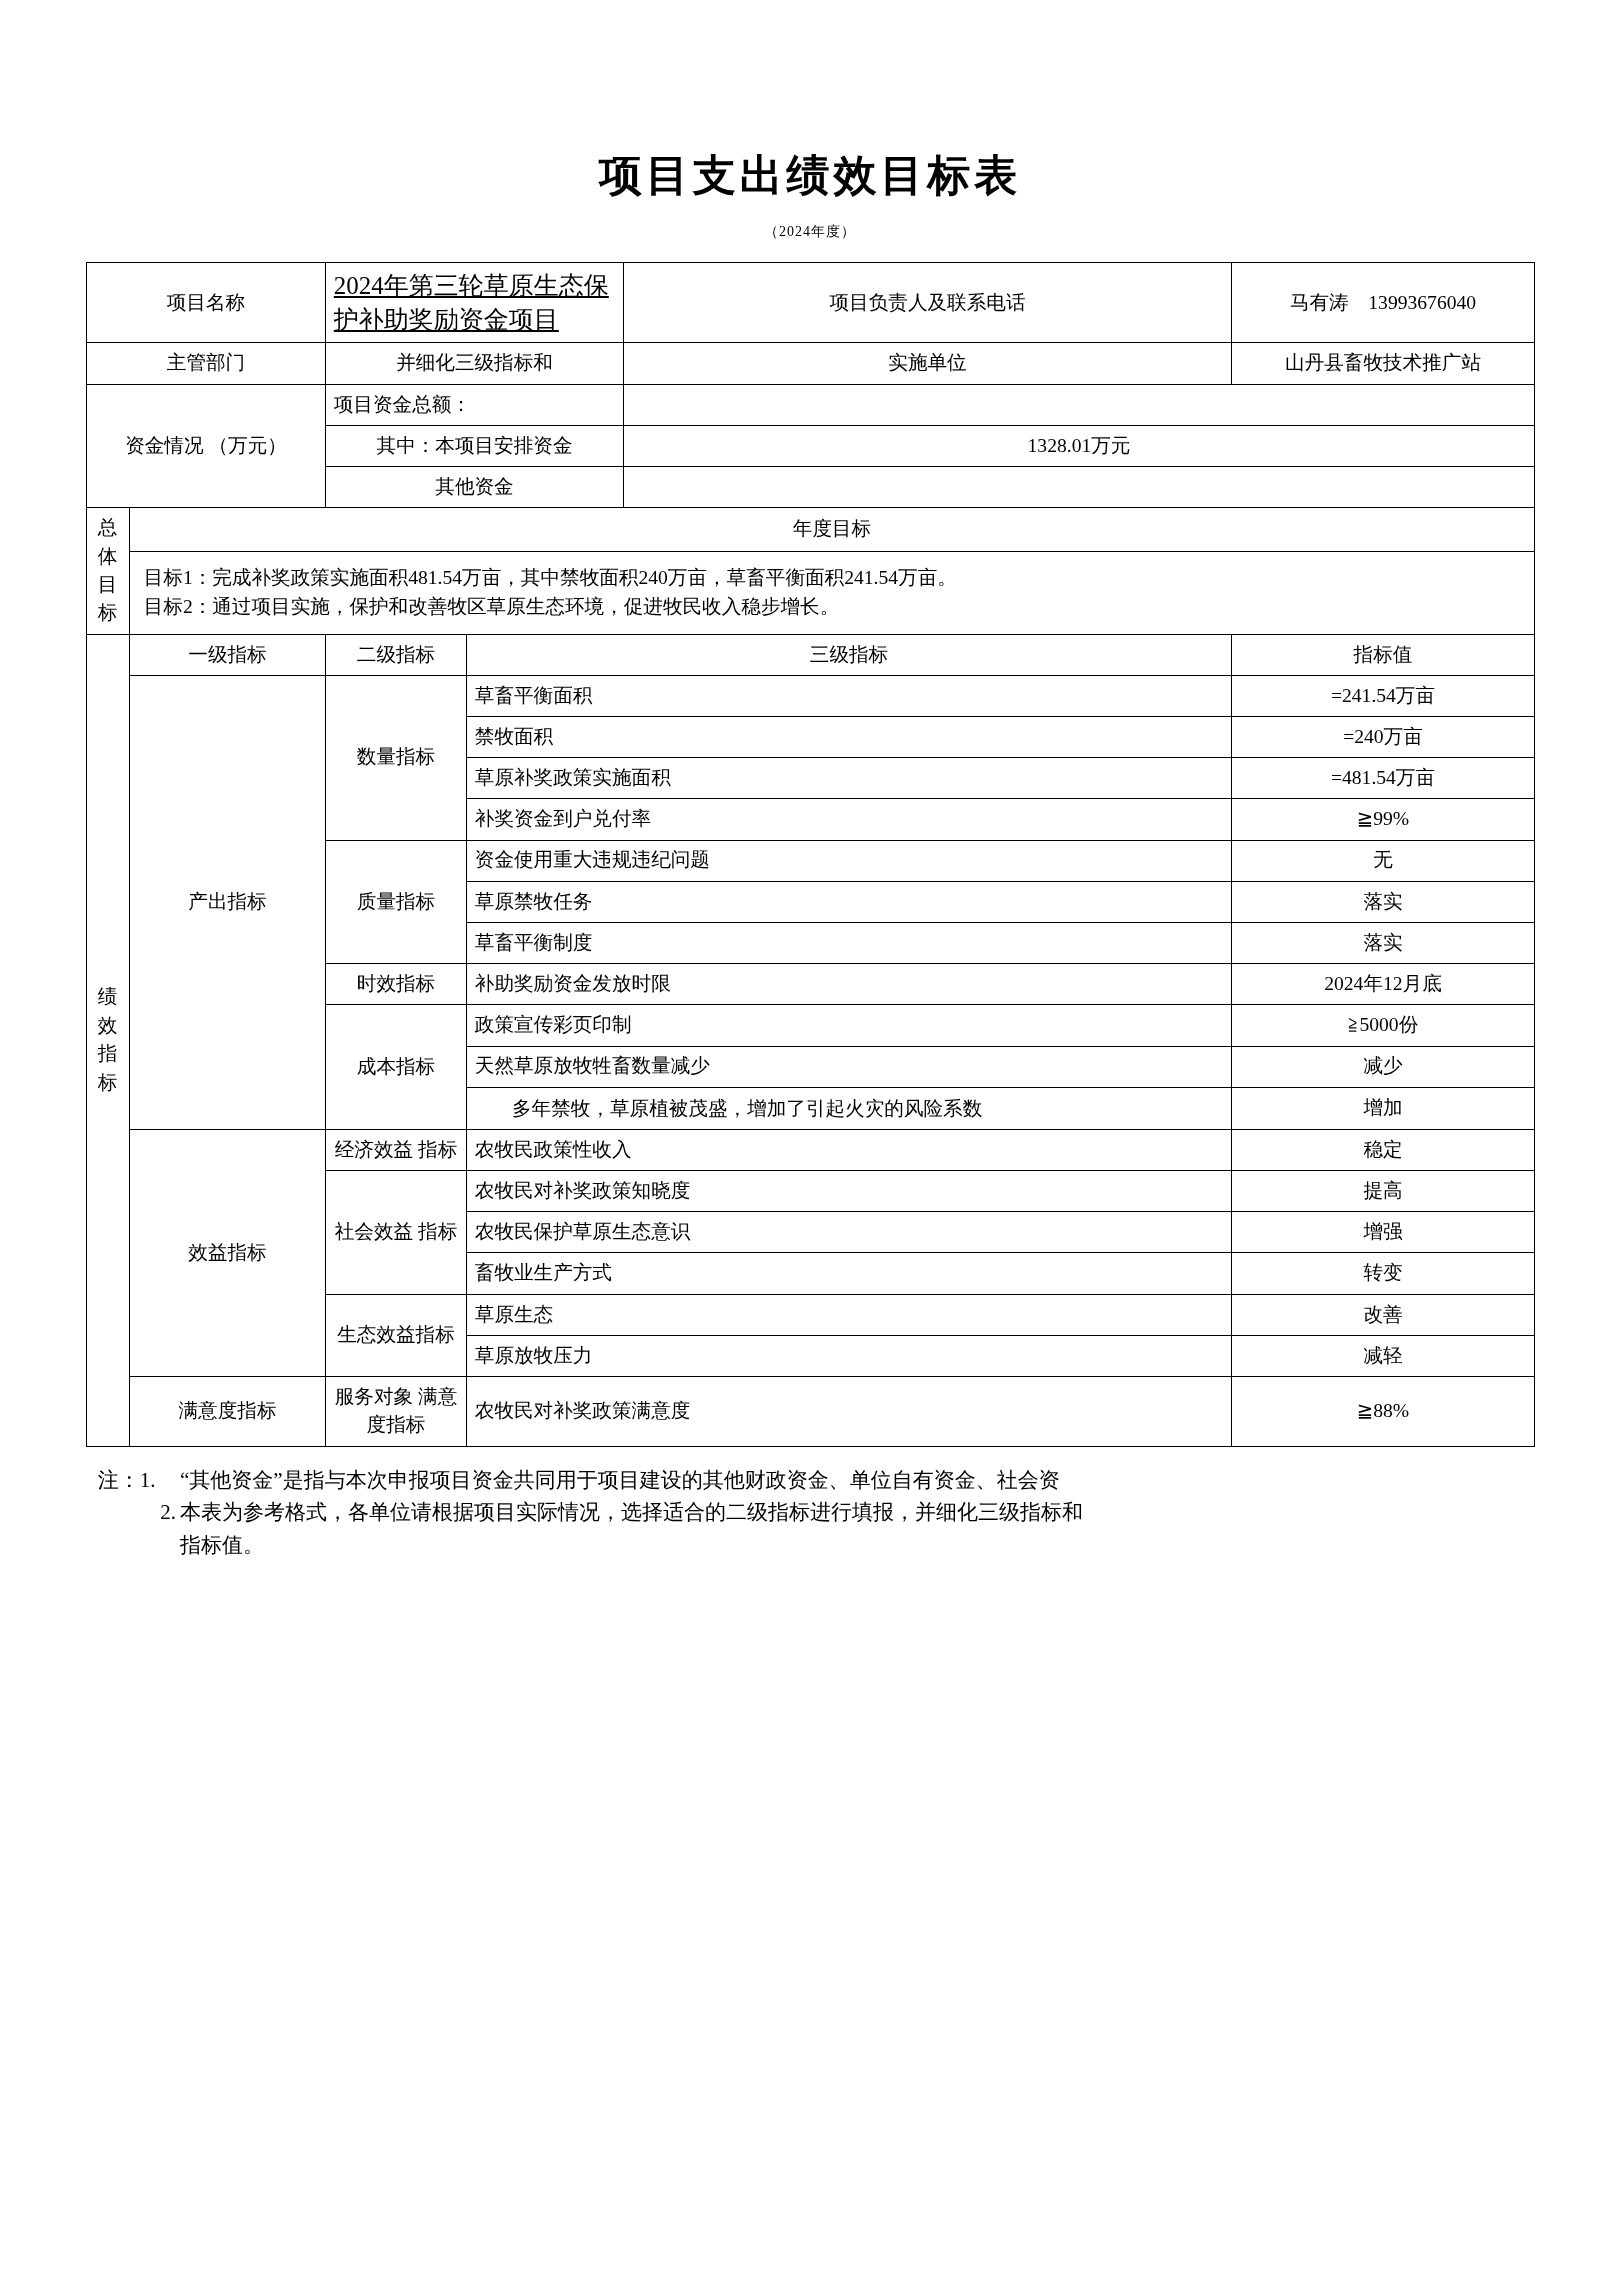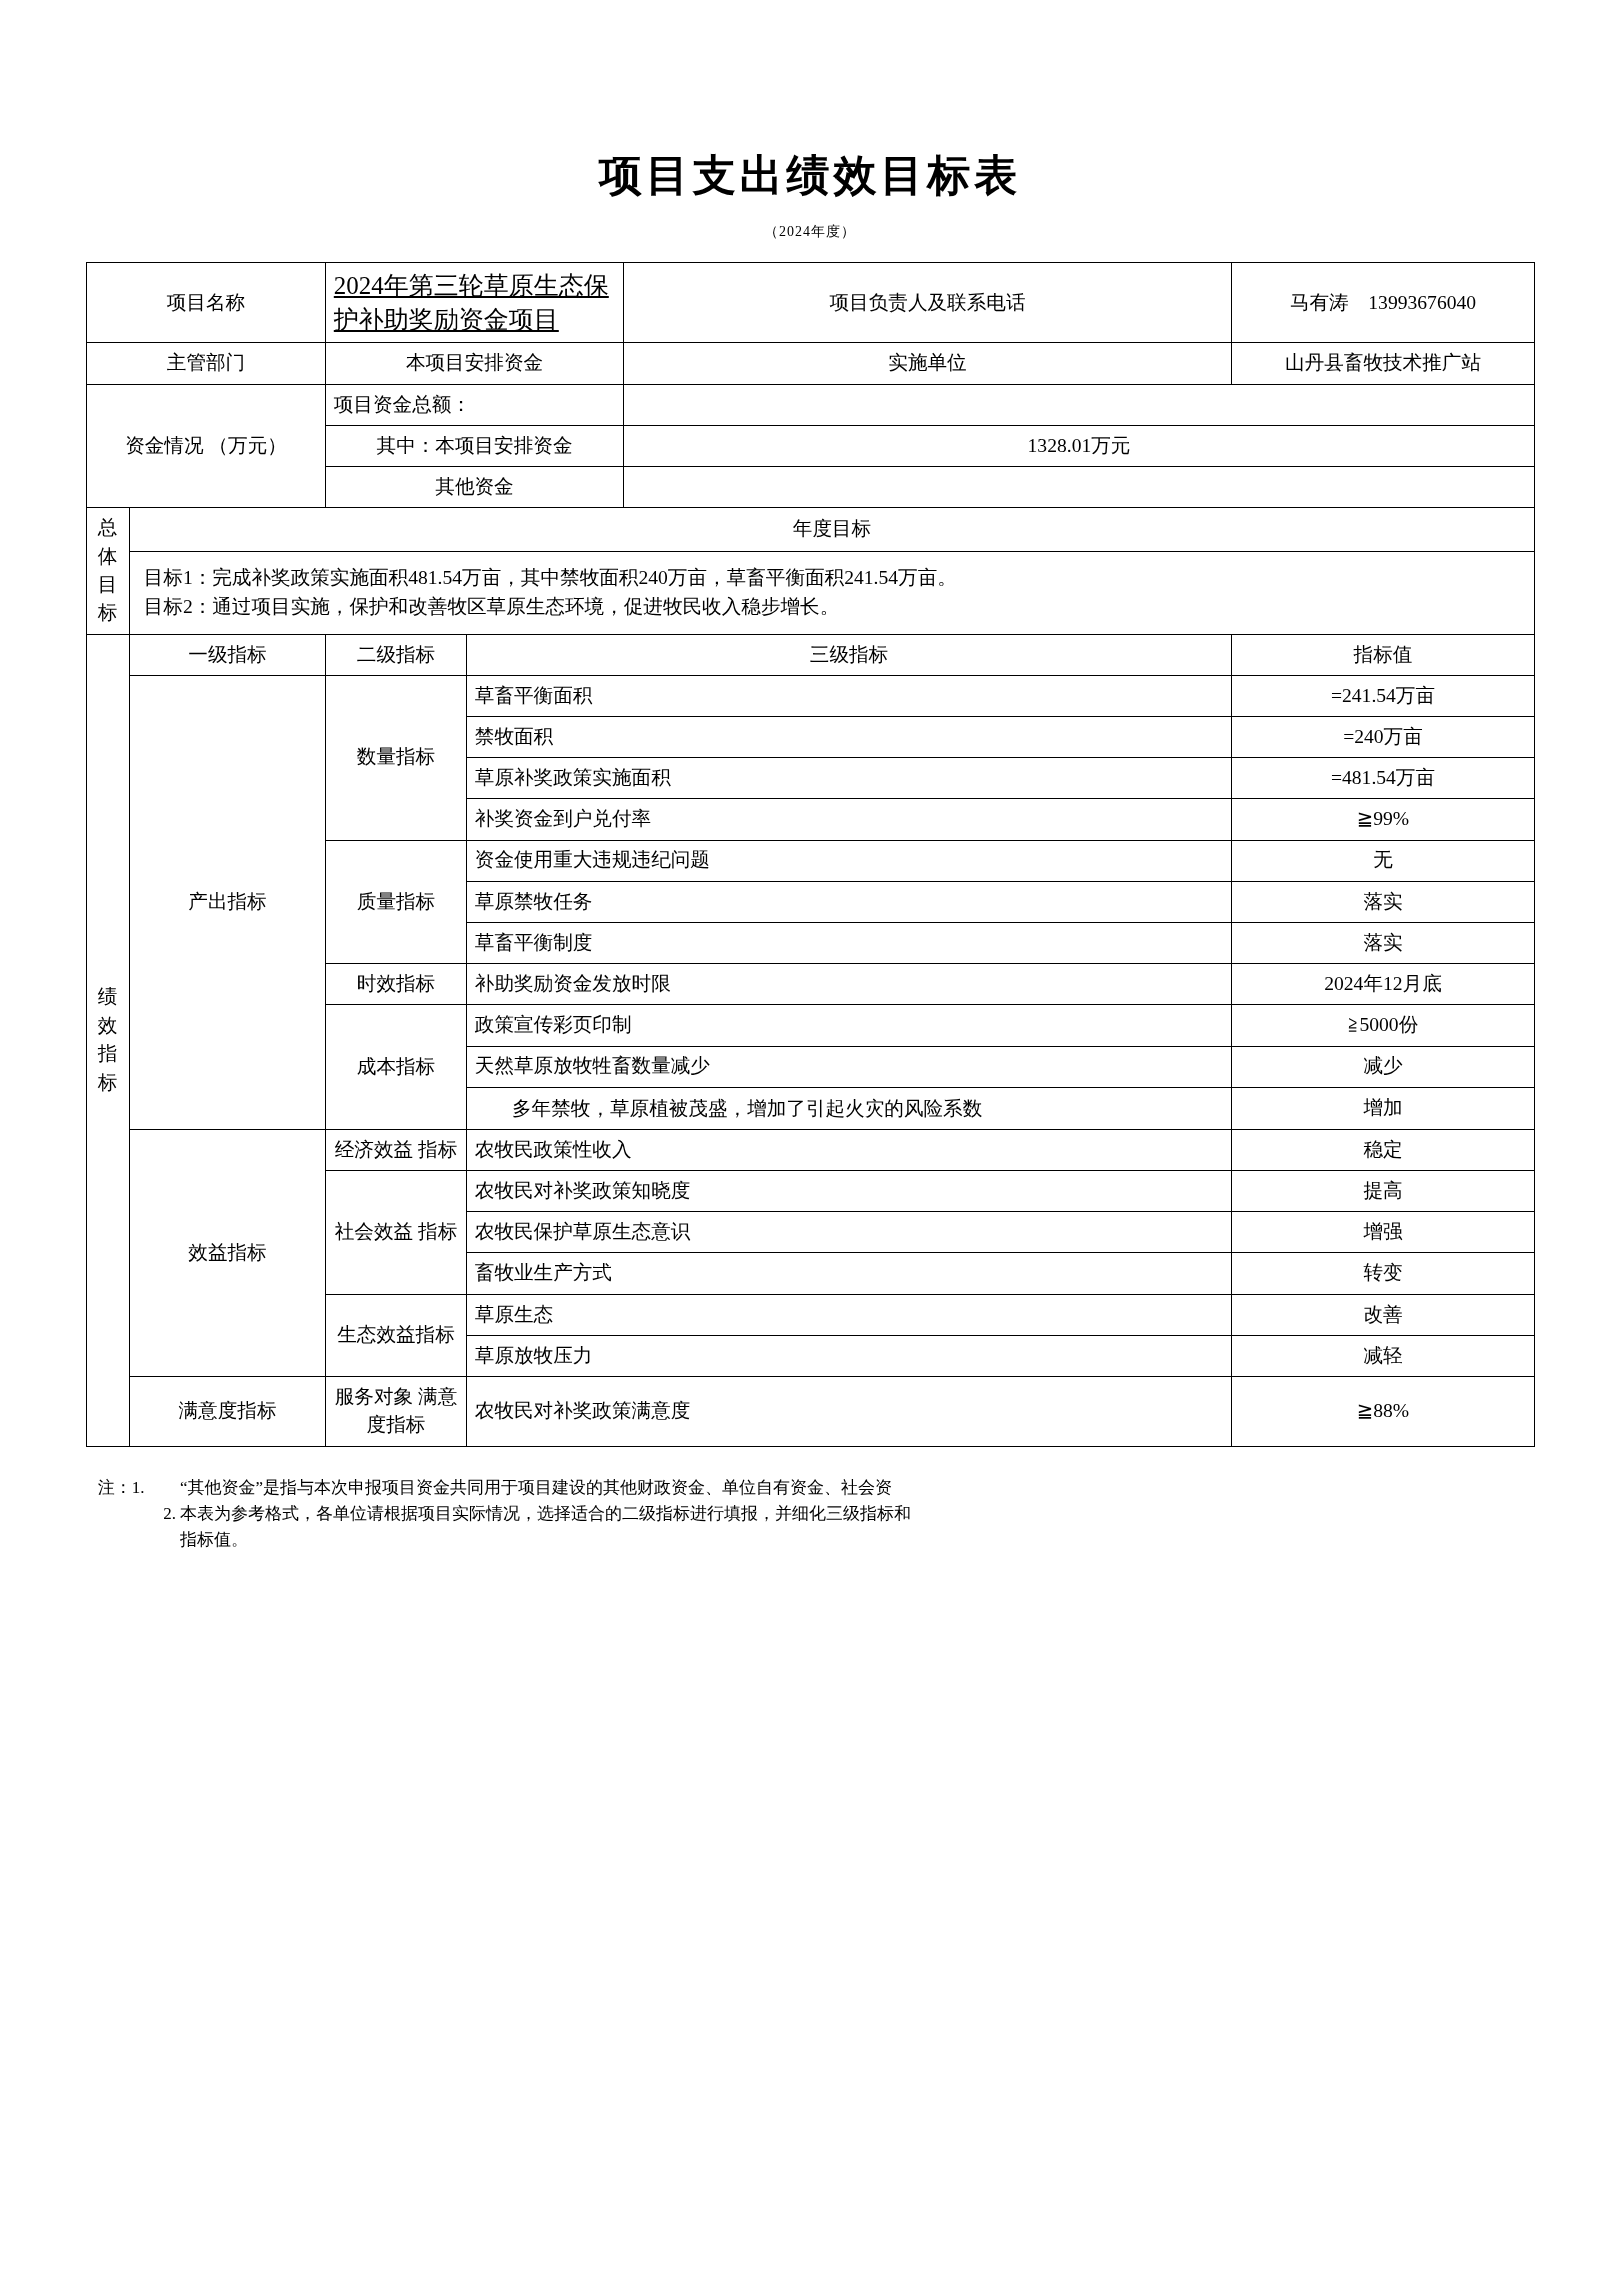--- a/index.html
+++ b/index.html
@@ -50,22 +50,22 @@
   .c { text-align: center; }
   .l { text-align: left; }
   .vert {
     text-align: center;
     line-height: 1.25;
     letter-spacing: 1px;
   }
   .vert span { display: block; }
   .pad-l { padding-left: 13.7px; }
   .notes {
-    margin-top: 28px;
-    font-size: 17px;
+    margin-top: 17px;
+    font-size: 21px;
     line-height: 1.55;
   }
   .notes .row {
     display: flex;
     align-items: flex-start;
   }
   .notes .lead {
     width: 94px;
     flex: none;
     text-align: left;
@@ -106,21 +106,21 @@
 
       <tr>
         <td class="c" colspan="3">项目名称</td>
         <td class="l" colspan="2" style="font-size:25px;line-height:1.35;text-decoration:underline;">2024年第三轮草原生态保护补助奖励资金项目</td>
         <td class="c">项目负责人及联系电话</td>
         <td class="c">马有涛　13993676040</td>
       </tr>
 
       <tr>
         <td class="c" colspan="3">主管部门</td>
-        <td class="c" colspan="2">本项目安排资金</td>
+        <td class="c" colspan="2">并细化三级指标和</td>
         <td class="c">实施单位</td>
         <td class="c">山丹县畜牧技术推广站</td>
       </tr>
 
       <tr>
         <td class="c" colspan="3" rowspan="3">
           <span>资金情况</span>
           <span>（万元）</span>
         </td>
         <td class="l pad-l" colspan="2">项目资金总额：</td>

